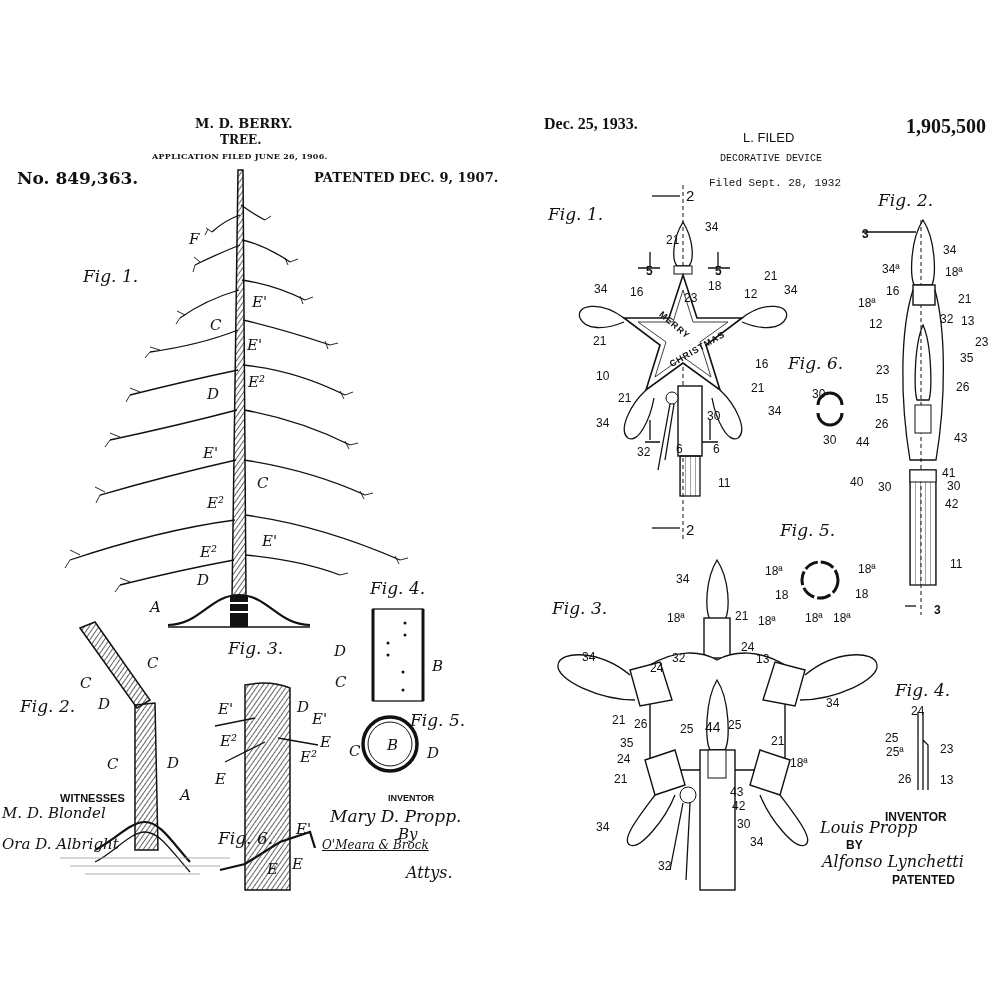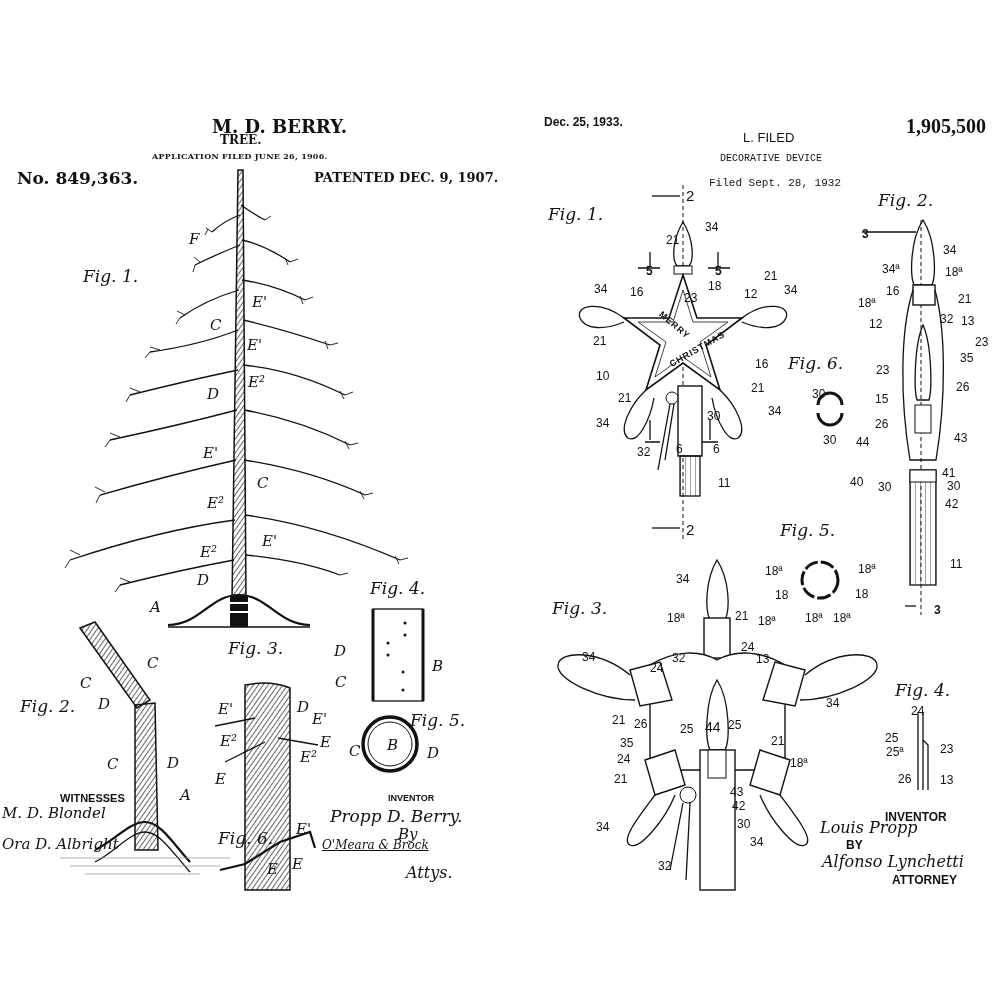--- a/index.html
+++ b/index.html
@@ -28,21 +28,21 @@
     <pattern id="hatch" patternUnits="userSpaceOnUse" width="4" height="4" patternTransform="rotate(35)">
       <line x1="0" y1="0" x2="0" y2="4" stroke="#222" stroke-width="1.4"></line>
     </pattern>
     <pattern id="hatch2" patternUnits="userSpaceOnUse" width="5" height="5" patternTransform="rotate(0)">
       <line x1="0" y1="0" x2="0" y2="5" stroke="#333" stroke-width="0.9"></line>
     </pattern>
   </defs>
 </svg>
 
 <div id="left" class="sheet">
-  <div class="abs hd-bold" style="left:195px;top:116px;font-size:18px;margin-left:17px;">M. D. BERRY.</div>
+  <div class="abs hd-bold" style="left:195px;top:116px;font-size:13px;">M. D. BERRY.</div>
   <div class="abs hd-bold" style="left:220px;top:133px;font-size:12px;">TREE.</div>
   <div class="abs hd-bold" style="left:152px;top:151px;font-size:8px;letter-spacing:0.3px;">APPLICATION FILED JUNE 26, 1906.</div>
   <div class="abs hd-bold" style="left:17px;top:168px;font-size:17px;">No. 849,363.</div>
   <div class="abs hd-bold" style="left:314px;top:170px;font-size:13px;">PATENTED DEC. 9, 1907.</div>
 
   <svg width="500" height="1000">
 
     <path d="M238,170 L243,170 L246,600 L232,600 Z" class="hatch"></path>
 
     <path d="M168,625 C200,625 210,595 239,595 C268,595 278,625 310,625" class="thick"></path>
@@ -161,28 +161,28 @@
   </svg>
   <div class="lbl" style="left:218px;top:830px;font-size:17px;">Fig. 6.</div>
   <div class="lbl" style="left:296px;top:822px;">E'</div>
   <div class="lbl" style="left:267px;top:862px;">E</div>
   <div class="lbl" style="left:292px;top:857px;">E</div>
 
   <div class="abs sans" style="left:16px;top:792px;font-size:11px;font-weight:bold;margin-left:44px;">WITNESSES</div>
   <div class="abs script" style="left:2px;top:804px;font-size:15px;">M. D. Blondel</div>
   <div class="abs script" style="left:2px;top:835px;font-size:15px;">Ora D. Albright</div>
   <div class="abs sans" style="left:388px;top:793px;font-size:9px;font-weight:bold;">INVENTOR</div>
-  <div class="abs script" style="left:330px;top:806px;font-size:17px;">Propp D. Berry.</div>
+  <div class="abs script" style="left:330px;top:806px;font-size:17px;">Mary D. Propp.</div>
   <div class="abs script" style="left:398px;top:825px;font-size:15px;">By</div>
   <div class="abs script" style="left:322px;top:838px;font-size:12px;text-decoration:underline;">O'Meara &amp; Brock</div>
   <div class="abs script" style="left:406px;top:863px;font-size:16px;">Attys.</div>
 </div>
 
 <div id="right" class="sheet">
-  <div class="abs" style="left:44px;top:115px;font-size:12px;font-family:Liberation Sans, sans-serif;font-weight:bold;">Dec. 25, 1933.</div>
+  <div class="abs" style="left:44px;top:115px;font-size:16px;font-family:Liberation Serif, serif;font-weight:bold;">Dec. 25, 1933.</div>
   <div class="abs sans" style="left:243px;top:130px;font-size:13px;">L. FILED</div>
   <div class="abs" style="left:406px;top:115px;font-size:20px;font-family:'Liberation Serif',serif;font-weight:bold;">1,905,500</div>
   <div class="abs mono" style="left:220px;top:153px;font-size:10px;">DECORATIVE DEVICE</div>
   <div class="abs mono" style="left:209px;top:177px;font-size:11px;">Filed Sept. 28, 1932</div>
 
   <svg width="500" height="1000">
     <line x1="183" y1="185" x2="183" y2="540" stroke="#111" stroke-width="1" stroke-dasharray="4,3"></line>
     <path d="M152,196 L180,196" class="stroke"></path>
       <path d="M152,528 L180,528" class="stroke"></path>
 
@@ -347,14 +347,14 @@
   <div class="num" style="left:385px;top:732px;">25</div>
   <div class="num" style="left:386px;top:746px;">25ª</div>
   <div class="num" style="left:440px;top:743px;">23</div>
   <div class="num" style="left:398px;top:773px;">26</div>
   <div class="num" style="left:440px;top:774px;">13</div>
 
   <div class="abs sans" style="left:385px;top:810px;font-size:12px;font-weight:bold;">INVENTOR</div>
   <div class="abs script" style="left:320px;top:818px;font-size:16px;">Louis Propp</div>
   <div class="abs sans" style="left:346px;top:838px;font-size:12px;font-weight:bold;">BY</div>
   <div class="abs script" style="left:322px;top:852px;font-size:16px;">Alfonso Lynchetti</div>
-  <div class="abs sans" style="left:392px;top:873px;font-size:12px;font-weight:bold;">ATTORNEY</div>
+  <div class="abs sans" style="left:392px;top:873px;font-size:12px;font-weight:bold;">PATENTED</div>
 </div>
 
 </body></html>

